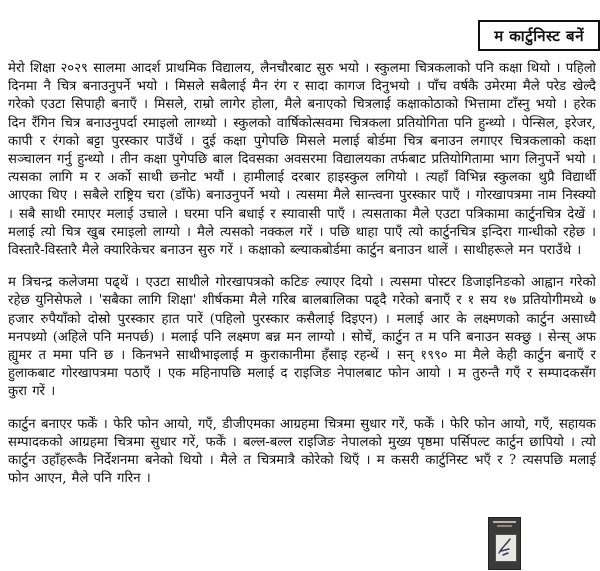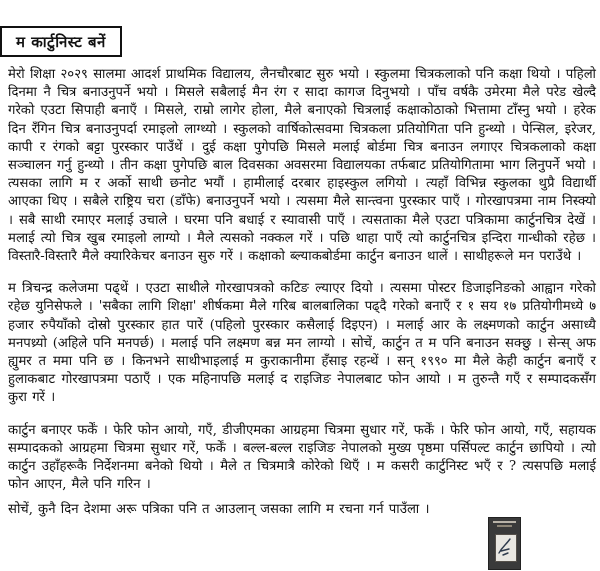--- a/index.html
+++ b/index.html
@@ -11,43 +11,43 @@
     position: relative;
     width: 600px;
     height: 571px;
     background: #ffffff;
     color: #111111;
     font-family: "DejaVu Serif", "Liberation Serif", serif;
     overflow: hidden;
     box-sizing: border-box;
   }
   .title-row {
-    text-align: left;
-    padding-top: 26px;
+    text-align: right;
+    padding-top: 20px;
   }
   .title-box {
     display: inline-block;
     border: 2px solid #111111;
     padding: 3px 14px 4px 14px;
     font-size: 15px;
     font-weight: bold;
     letter-spacing: 0.5px;
     background: #ffffff;
   }
   .content {
     padding: 8px 4px 0 8px;
   }
   .content p {
     margin: 0 0 14px 0;
     font-size: 13.2px;
     line-height: 18.2px;
     text-align: justify;
     word-spacing: 1px;
   }
-  .content p.para-3 { margin-bottom: 7px; }
+  .content p.para-3 { margin-bottom: 0; }
   .content p.para-4 { margin: 0; }
   
   .content p.para-4 { padding-right: 120px; }
 
   .book-cover {
     position: absolute;
     left: 488px;
     top: 517px;
     width: 33px;
     height: 53px;
@@ -82,21 +82,20 @@
 <div id="page">
 
   <div class="title-row">
     <span class="title-box">म कार्टुनिस्ट बनें</span>
   </div>
 
   <div class="content">
     <p class="para-1">मेरो शिक्षा २०२९ सालमा आदर्श प्राथमिक विद्यालय, लैनचौरबाट सुरु भयो । स्कुलमा चित्रकलाको पनि कक्षा थियो । पहिलो दिनमा नै चित्र बनाउनुपर्ने भयो । मिसले सबैलाई मैन रंग र सादा कागज दिनुभयो । पाँच वर्षकै उमेरमा मैले परेड खेल्दै गरेको एउटा सिपाही बनाएँ । मिसले, राम्रो लागेर होला, मैले बनाएको चित्रलाई कक्षाकोठाको भित्तामा टाँस्नु भयो । हरेक दिन रँगिन चित्र बनाउनुपर्दा रमाइलो लाग्थ्यो । स्कुलको वार्षिकोत्सवमा चित्रकला प्रतियोगिता पनि हुन्थ्यो । पेन्सिल, इरेजर, कापी र रंगको बट्टा पुरस्कार पाउँथें । दुई कक्षा पुगेपछि मिसले मलाई बोर्डमा चित्र बनाउन लगाएर चित्रकलाको कक्षा सञ्चालन गर्नु हुन्थ्यो । तीन कक्षा पुगेपछि बाल दिवसका अवसरमा विद्यालयका तर्फबाट प्रतियोगितामा भाग लिनुपर्ने भयो । त्यसका लागि म र अर्को साथी छनोट भयौं । हामीलाई दरबार हाइस्कुल लगियो । त्यहाँ विभिन्न स्कुलका थुप्रै विद्यार्थी आएका थिए । सबैले राष्ट्रिय चरा (डाँफे) बनाउनुपर्ने भयो । त्यसमा मैले सान्त्वना पुरस्कार पाएँ । गोरखापत्रमा नाम निस्क्यो । सबै साथी रमाएर मलाई उचाले । घरमा पनि बधाई र स्यावासी पाएँ । त्यसताका मैले एउटा पत्रिकामा कार्टुनचित्र देखें । मलाई त्यो चित्र खुब रमाइलो लाग्यो । मैले त्यसको नक्कल गरें । पछि थाहा पाएँ त्यो कार्टुनचित्र इन्दिरा गान्धीको रहेछ । विस्तारै-विस्तारै मैले क्यारिकेचर बनाउन सुरु गरें । कक्षाको ब्ल्याकबोर्डमा कार्टुन बनाउन थालें । साथीहरूले मन पराउँथे ।</p>
     <p class="para-2">म त्रिचन्द्र कलेजमा पढ्थें । एउटा साथीले गोरखापत्रको कटिङ ल्याएर दियो । त्यसमा पोस्टर डिजाइनिङको आह्वान गरेको रहेछ युनिसेफले । 'सबैका लागि शिक्षा' शीर्षकमा मैले गरिब बालबालिका पढ्दै गरेको बनाएँ र १ सय १७ प्रतियोगीमध्ये ७ हजार रुपैयाँको दोस्रो पुरस्कार हात पारें (पहिलो पुरस्कार कसैलाई दिइएन) । मलाई आर के लक्ष्मणको कार्टुन असाध्यै मनपथ्र्यो (अहिले पनि मनपर्छ) । मलाई पनि लक्ष्मण बन्न मन लाग्यो । सोचें, कार्टुन त म पनि बनाउन सक्छु । सेन्स् अफ ह्युमर त ममा पनि छ । किनभने साथीभाइलाई म कुराकानीमा हँसाइ रहन्थें । सन् १९९० मा मैले केही कार्टुन बनाएँ र हुलाकबाट गोरखापत्रमा पठाएँ । एक महिनापछि मलाई द राइजिङ नेपालबाट फोन आयो । म तुरुन्तै गएँ र सम्पादकसँग कुरा गरें ।</p>
     <p class="para-3">कार्टुन बनाएर फर्कें । फेरि फोन आयो, गएँ, डीजीएमका आग्रहमा चित्रमा सुधार गरें, फर्कें । फेरि फोन आयो, गएँ, सहायक सम्पादकको आग्रहमा चित्रमा सुधार गरें, फर्कें । बल्ल-बल्ल राइजिङ नेपालको मुख्य पृष्ठमा पर्सिपल्ट कार्टुन छापियो । त्यो कार्टुन उहाँहरूकै निर्देशनमा बनेको थियो । मैले त चित्रमात्रै कोरेको थिएँ । म कसरी कार्टुनिस्ट भएँ र ? त्यसपछि मलाई फोन आएन, मैले पनि गरिन ।</p>
-    <p class="para-4">सोचें, कुनै दिन देशमा अरू पत्रिका पनि त आउलान् जसका लागि म रचना गर्न पाउँला ।</p>
   </div>
 
   <div class="book-cover">
     <div class="cover-text-line"></div>
     <div class="cover-text-line short"></div>
     <div class="cover-art">
       <svg width="18" height="24" viewBox="0 0 18 24">
         <path d="M3 18 C 6 12, 10 10, 14 4 M5 16 L 13 14 M7 20 L 12 18" stroke="#2f3b4c" stroke-width="1.4" fill="none" stroke-linecap="round"></path>
       </svg>
     </div>

